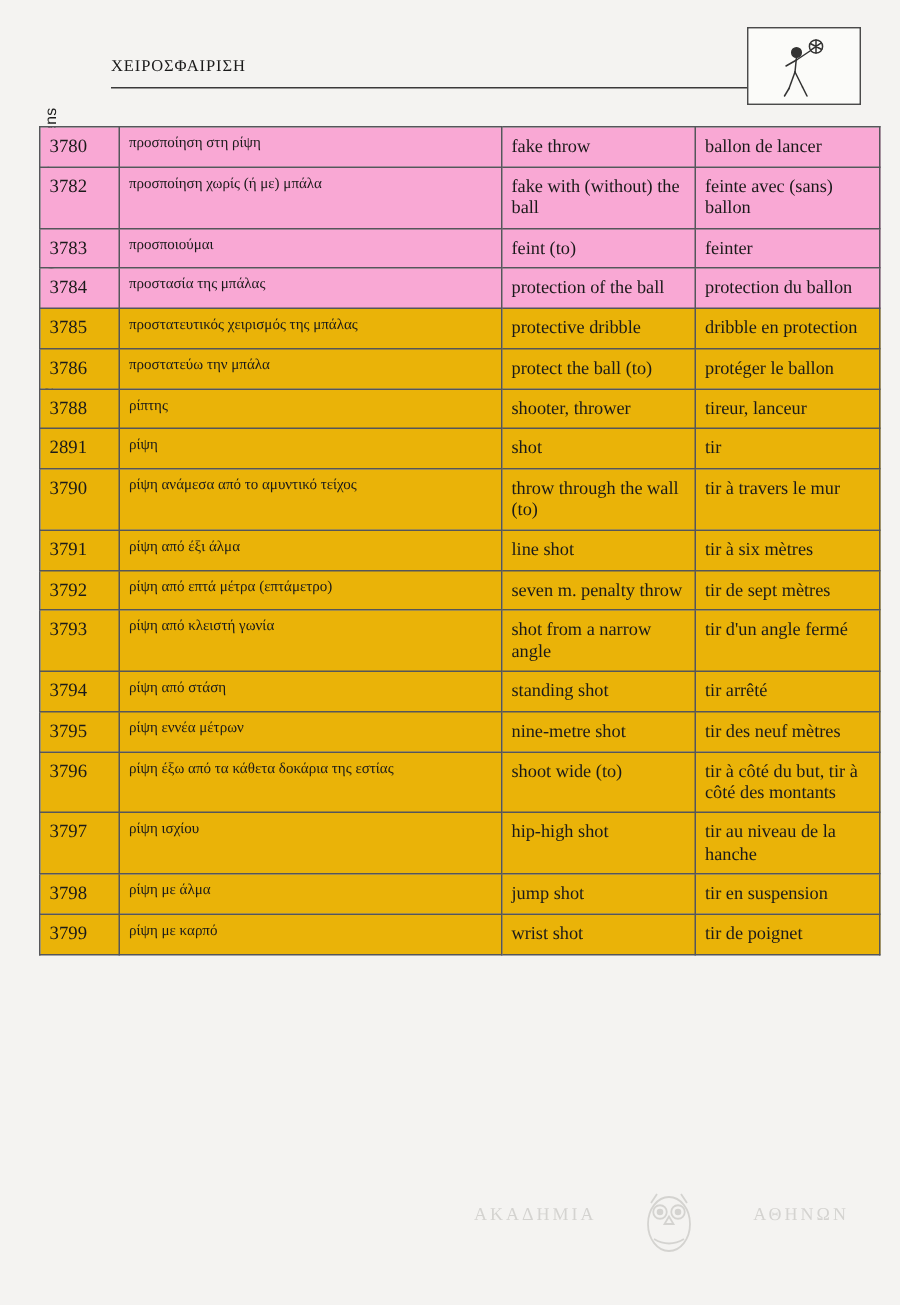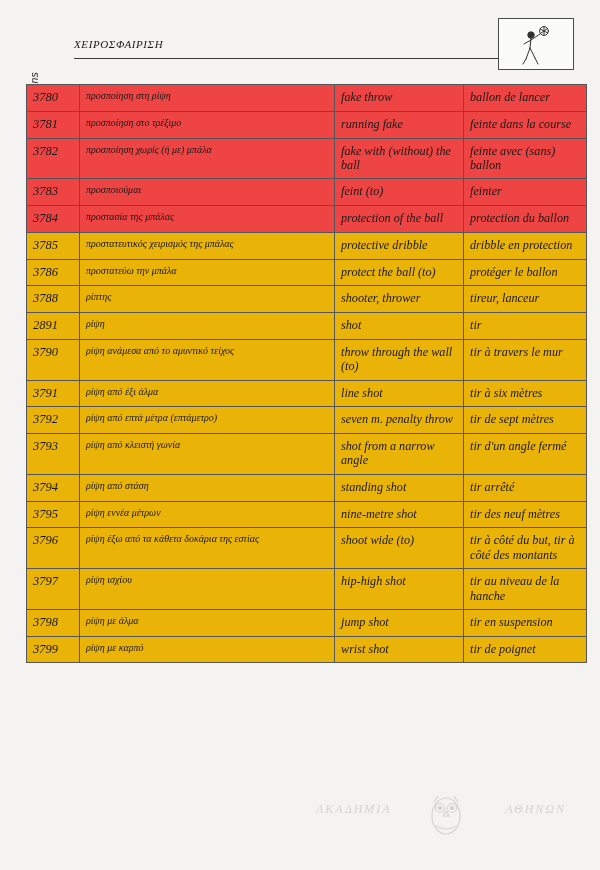--- a/index.html
+++ b/index.html
@@ -12,21 +12,20 @@
     background: #f2f1ef;
     font-family: "Liberation Serif", serif;
     color: #1a1a1a;
     overflow: hidden;
     position: relative;
   }
   .page {
     position: absolute;
     inset: 0;
     background: #f4f3f1;
-    font-style: italic;
   }
 
   
   .side-label {
     position: absolute;
     left: 14px;
     top: 30px;
     width: 230px;
     transform: rotate(-90deg);
     transform-origin: left top;
@@ -113,21 +112,21 @@
     font-family: "Liberation Serif", serif;
     font-size: 12.2px;
     margin-top: 36px;
   }
   td.fr {
     width: 110px;
     font-family: "Liberation Serif", serif;
     font-size: 12.2px;
   }
   tr.shade td {
-    background: #ef4444;
+    background: #f9a8d4;
   }
   tr.plain td {
     background: #eab308;
   }
 
   
   .watermark {
     position: absolute;
     left: 316px;
     top: 786px;
@@ -194,26 +193,20 @@
   <div class="table-wrap">
     <table class="glossary">
       <tbody>
         <tr class="shade">
           <td class="num">3780</td>
           <td class="gr">προσποίηση στη ρίψη</td>
           <td class="en">fake throw</td>
           <td class="fr">ballon de lancer</td>
         </tr>
         <tr class="shade">
-          <td class="num">3781</td>
-          <td class="gr">προσποίηση στο τρέξιμο</td>
-          <td class="en">running fake</td>
-          <td class="fr">feinte dans la course</td>
-        </tr>
-        <tr class="shade">
           <td class="num">3782</td>
           <td class="gr">προσποίηση χωρίς (ή με) μπάλα</td>
           <td class="en">fake with (without) the ball</td>
           <td class="fr">feinte avec (sans) ballon</td>
         </tr>
         <tr class="shade">
           <td class="num">3783</td>
           <td class="gr">προσποιούμαι</td>
           <td class="en">feint (to)</td>
           <td class="fr">feinter</td>

